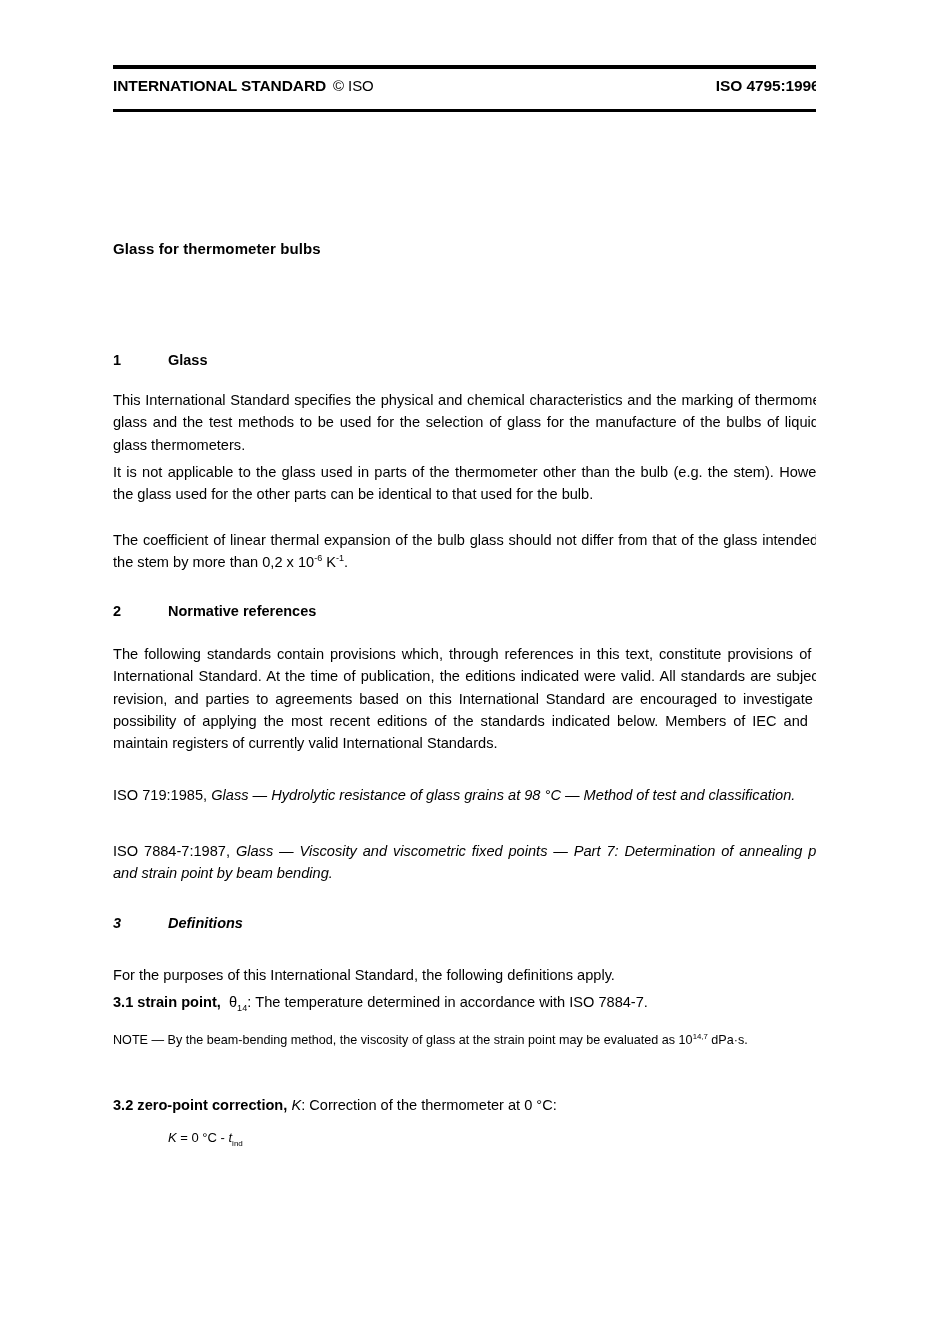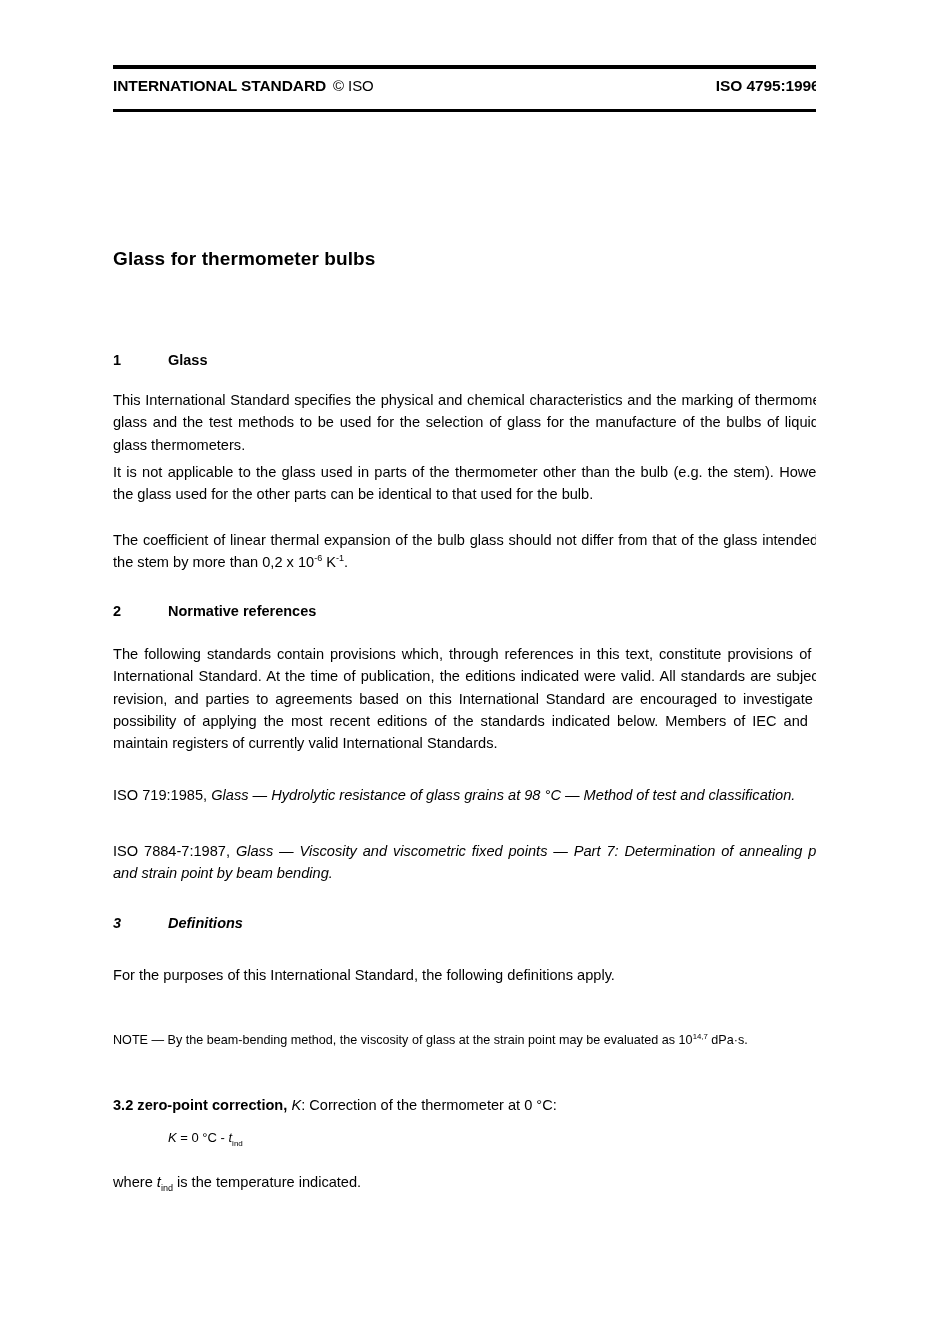--- a/index.html
+++ b/index.html
@@ -67,22 +67,22 @@
     font-weight: bold;
     letter-spacing: -0.1px;
     white-space: nowrap;
     padding-left: 45px;
   }
 
   
   .doc-title {
     position: absolute;
     left: 113px;
-    top: 228px;
-    font-size: 19px;
+    top: 220px;
+    font-size: 15px;
     font-weight: bold;
     letter-spacing: 0.1px;
   }
 
   
   .sec-head {
     position: absolute;
     left: 113px;
     font-size: 14.5px;
     font-weight: bold;
@@ -177,32 +177,32 @@
   <div class="para" style="top:820px;">
     <span>ISO 7884-7:1987, </span><span class="ital" style="font-style:italic;">Glass — Viscosity and viscometric fixed points — Part 7: Determination of annealing point and strain point by beam bending.</span>
   </div>
 
   <div class="sec-head" style="top:895px;font-style:italic;">
     <span class="num">3</span><span>Definitions</span>
   </div>
 
   <div class="para nojust" style="top:944px;">For the purposes of this International Standard, the following definitions apply.</div>
 
+  <div class="para nojust" style="top:971px;">
+    <b>3.1 strain point,</b>&nbsp; <span><span>θ</span><sub>14</sub></span><span>: The temperature determined in accordance with ISO 7884-7.</span>
+  </div>
 
   <div class="note" style="top:1011px;">
     <span>NOTE — By the beam-bending method, the viscosity of glass at the strain point may be evaluated as 10</span><sup>14,7</sup><span> dPa·s.</span>
   </div>
 
   <div class="para nojust" style="top:1074px;">
     <b>3.2 zero-point correction,</b> <span style="font-style:italic;">K</span><span>: Correction of the thermometer at 0 °C:</span>
   </div>
 
   <div class="formula" style="top:1110px;">
     <span>K</span><span class="upr"> = 0 °C - </span><span>t</span><sub class="upr">ind</sub>
   </div>
 
-  <div class="para nojust" style="top:1151px;">
-    <span>where </span><span style="font-style:italic;">t</span><sub>ind</sub><span> is the temperature indicated.</span>
-  </div>
 
   <div class="pagenum">1</div>
 
 </div>
 
 </body></html>

